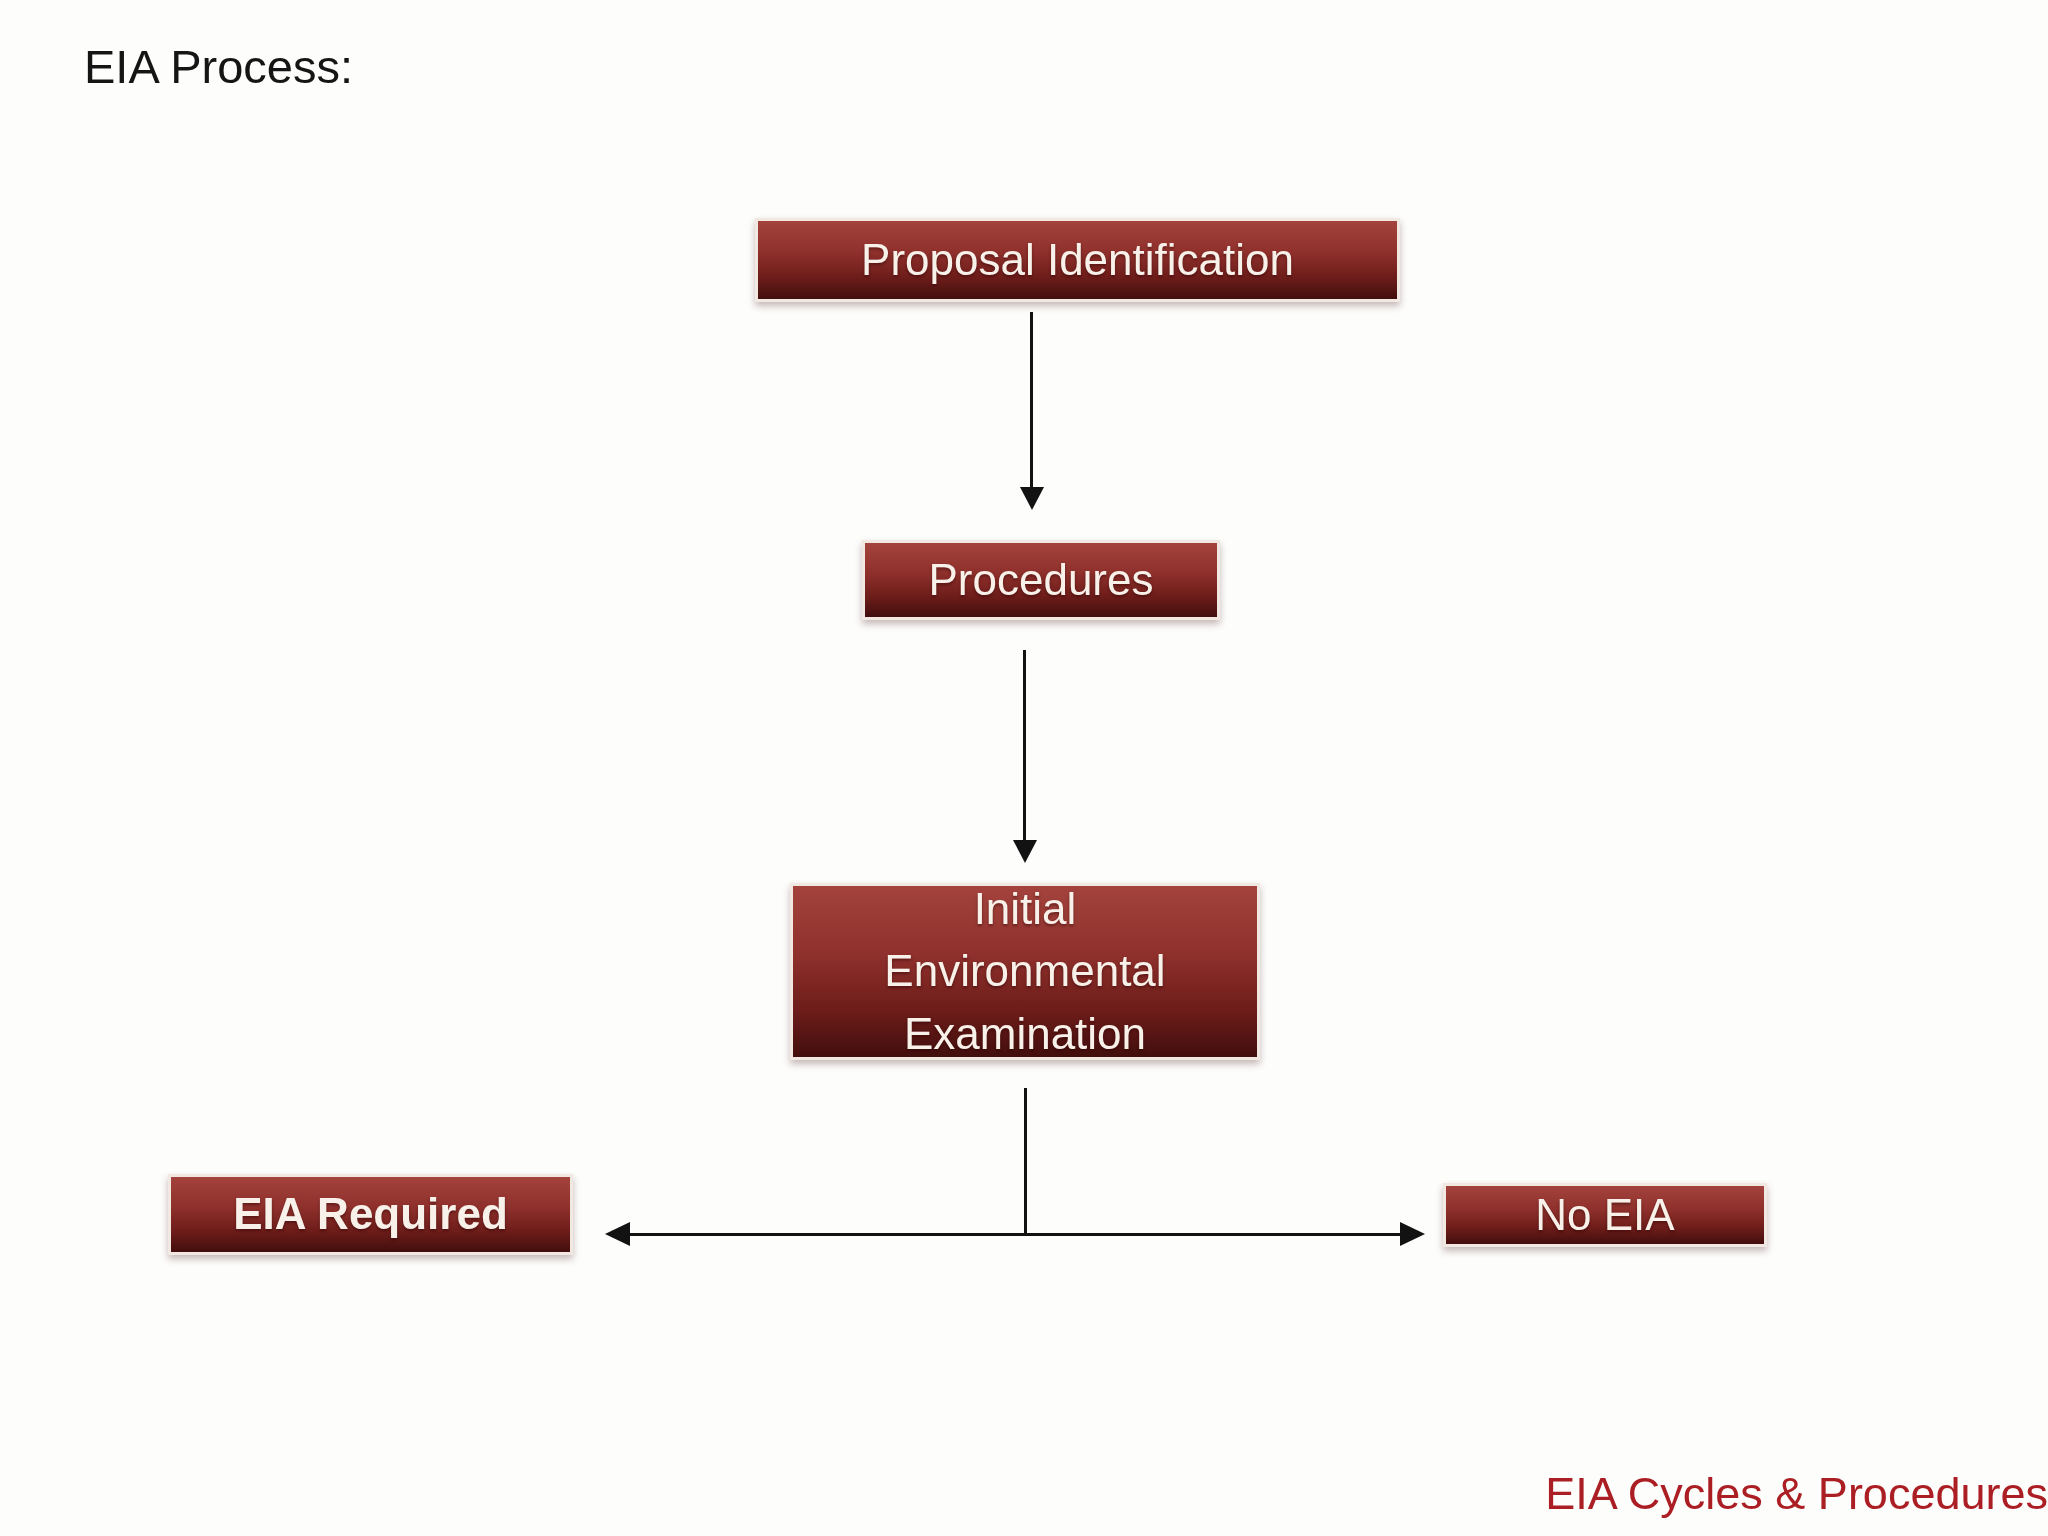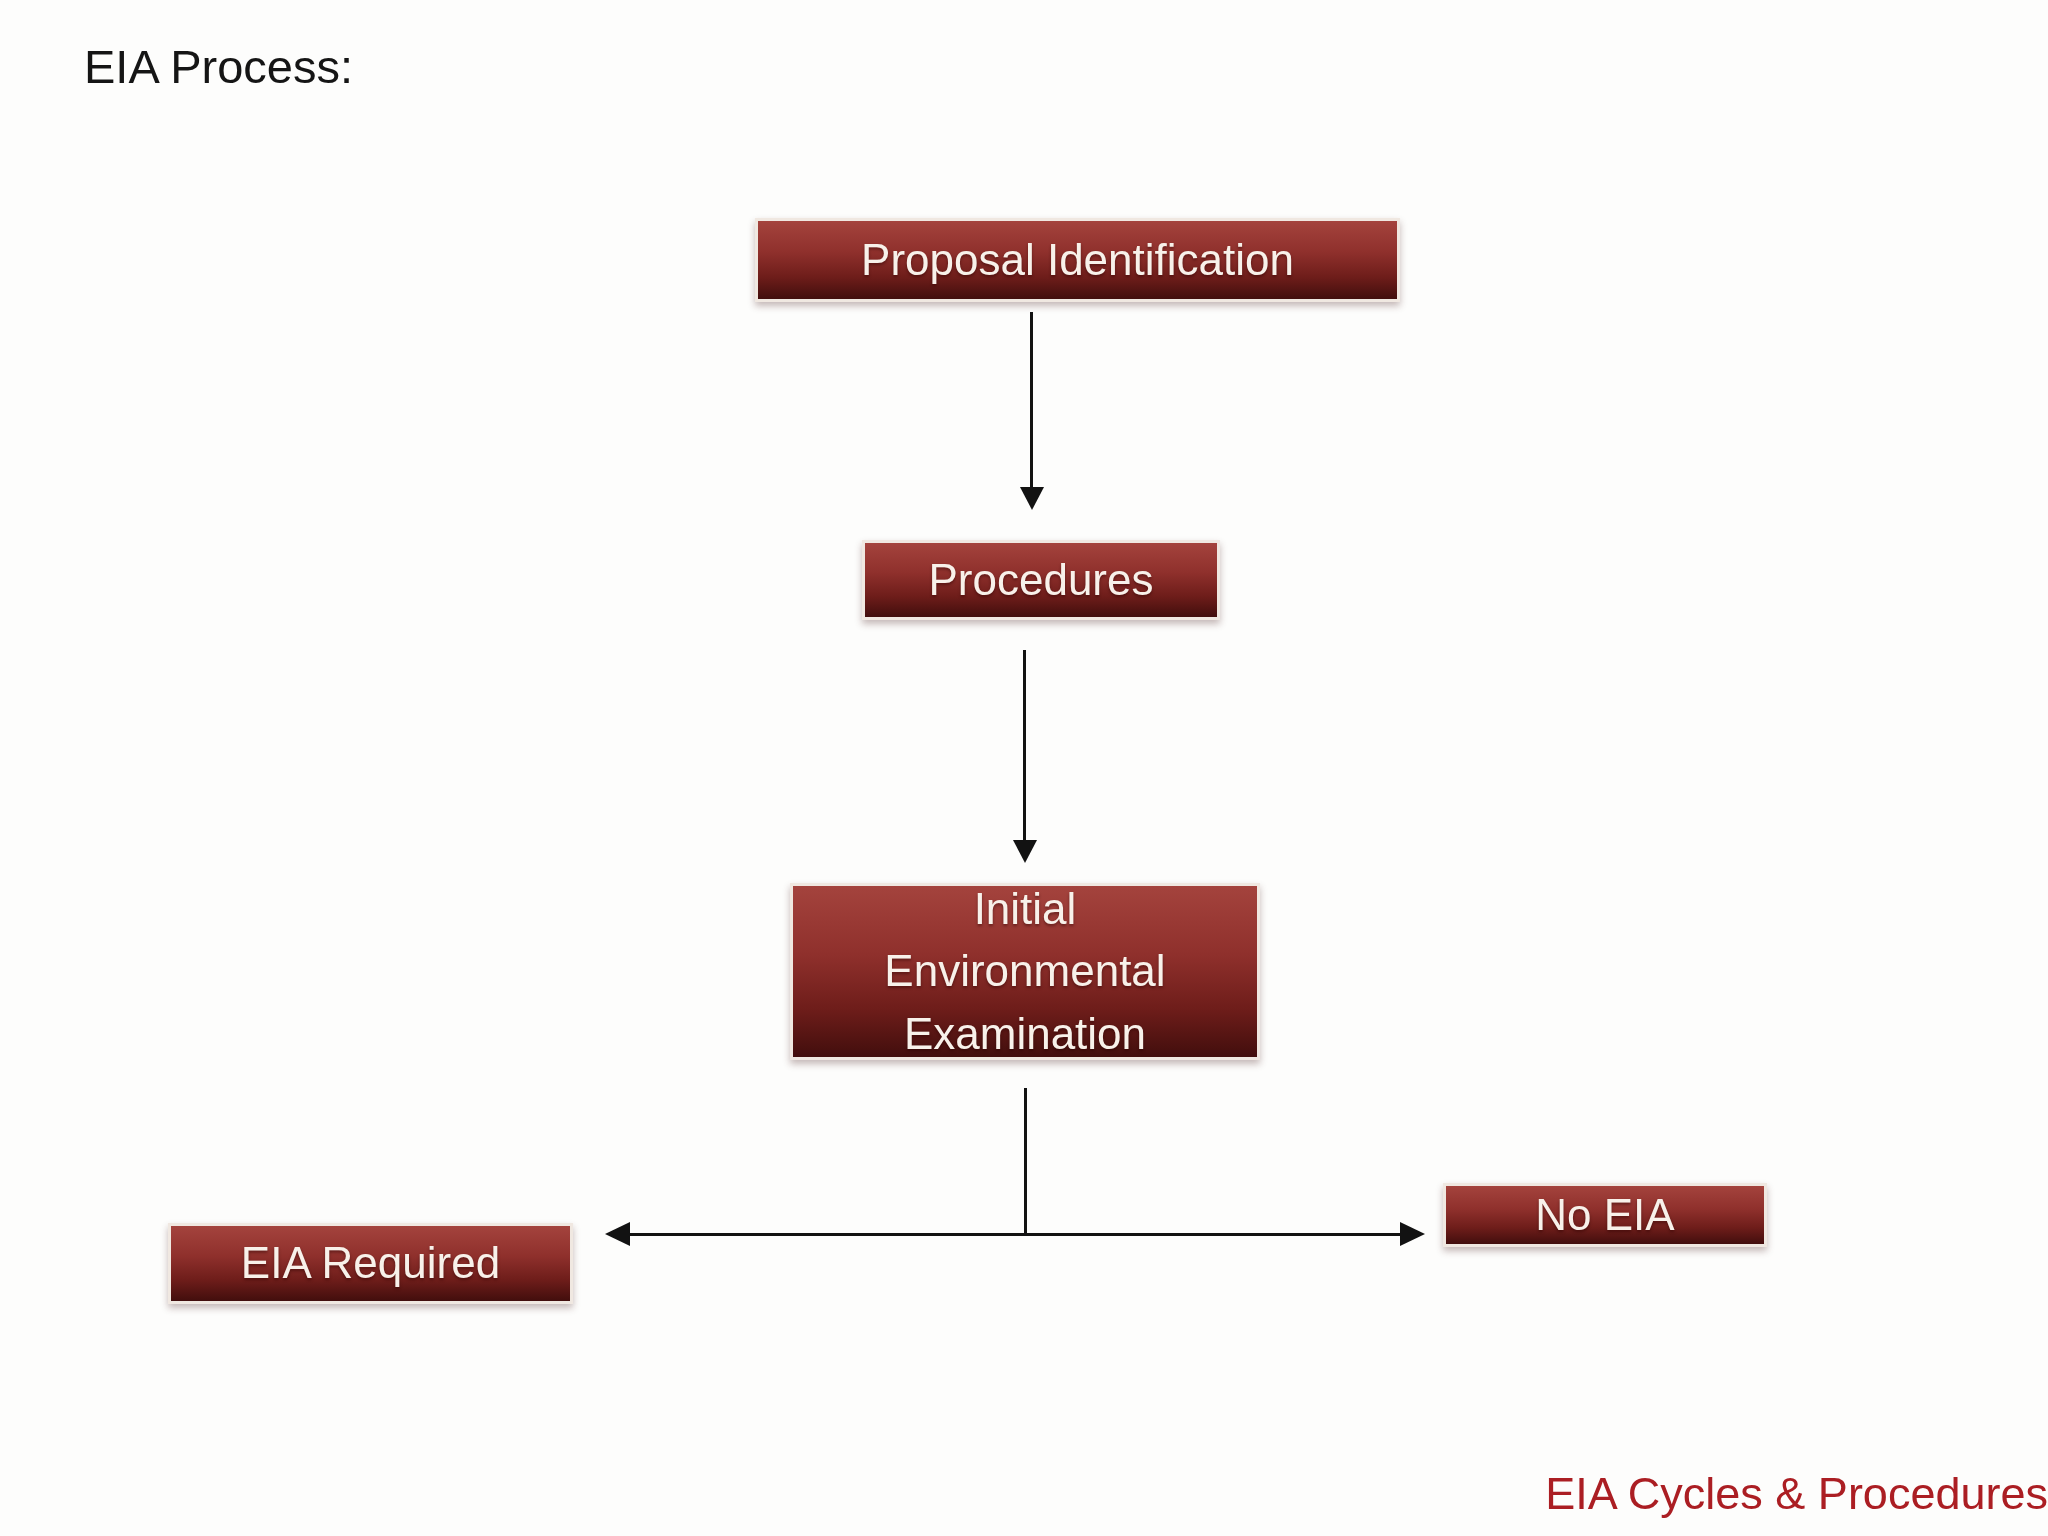--- a/index.html
+++ b/index.html
@@ -41,21 +41,21 @@
     box-shadow: 0 4px 7px rgba(70, 25, 25, 0.30);
     color: var(--box-text, #f8f1ea);
     font-size: 44px;
     line-height: 1.42;
     text-shadow: 0 2px 3px rgba(40, 0, 0, 0.45);
   }
   .node-proposal      { left: 755px;  top: 218px;  width: 645px; height: 84px; }
   .node-screening     { left: 862px;  top: 540px;  width: 358px; height: 80px; }
   .node-iee           { left: 790px;  top: 883px;  width: 470px; height: 177px; }
   .node-iee .node-label { max-width: 360px; }
-  .node-eia-required  { left: 168px;  top: 1223px; width: 405px; height: 81px; }
+  .node-eia-required  { left: 168px;  top: 1174px; width: 405px; height: 81px; font-weight: bold; }
   .node-no-eia        { left: 1443px; top: 1183px; width: 324px; height: 64px; }
 
   .vline {
     position: absolute;
     width: 3px;
     background: var(--connector, #121212);
   }
   .hline {
     position: absolute;
     height: 3px;

